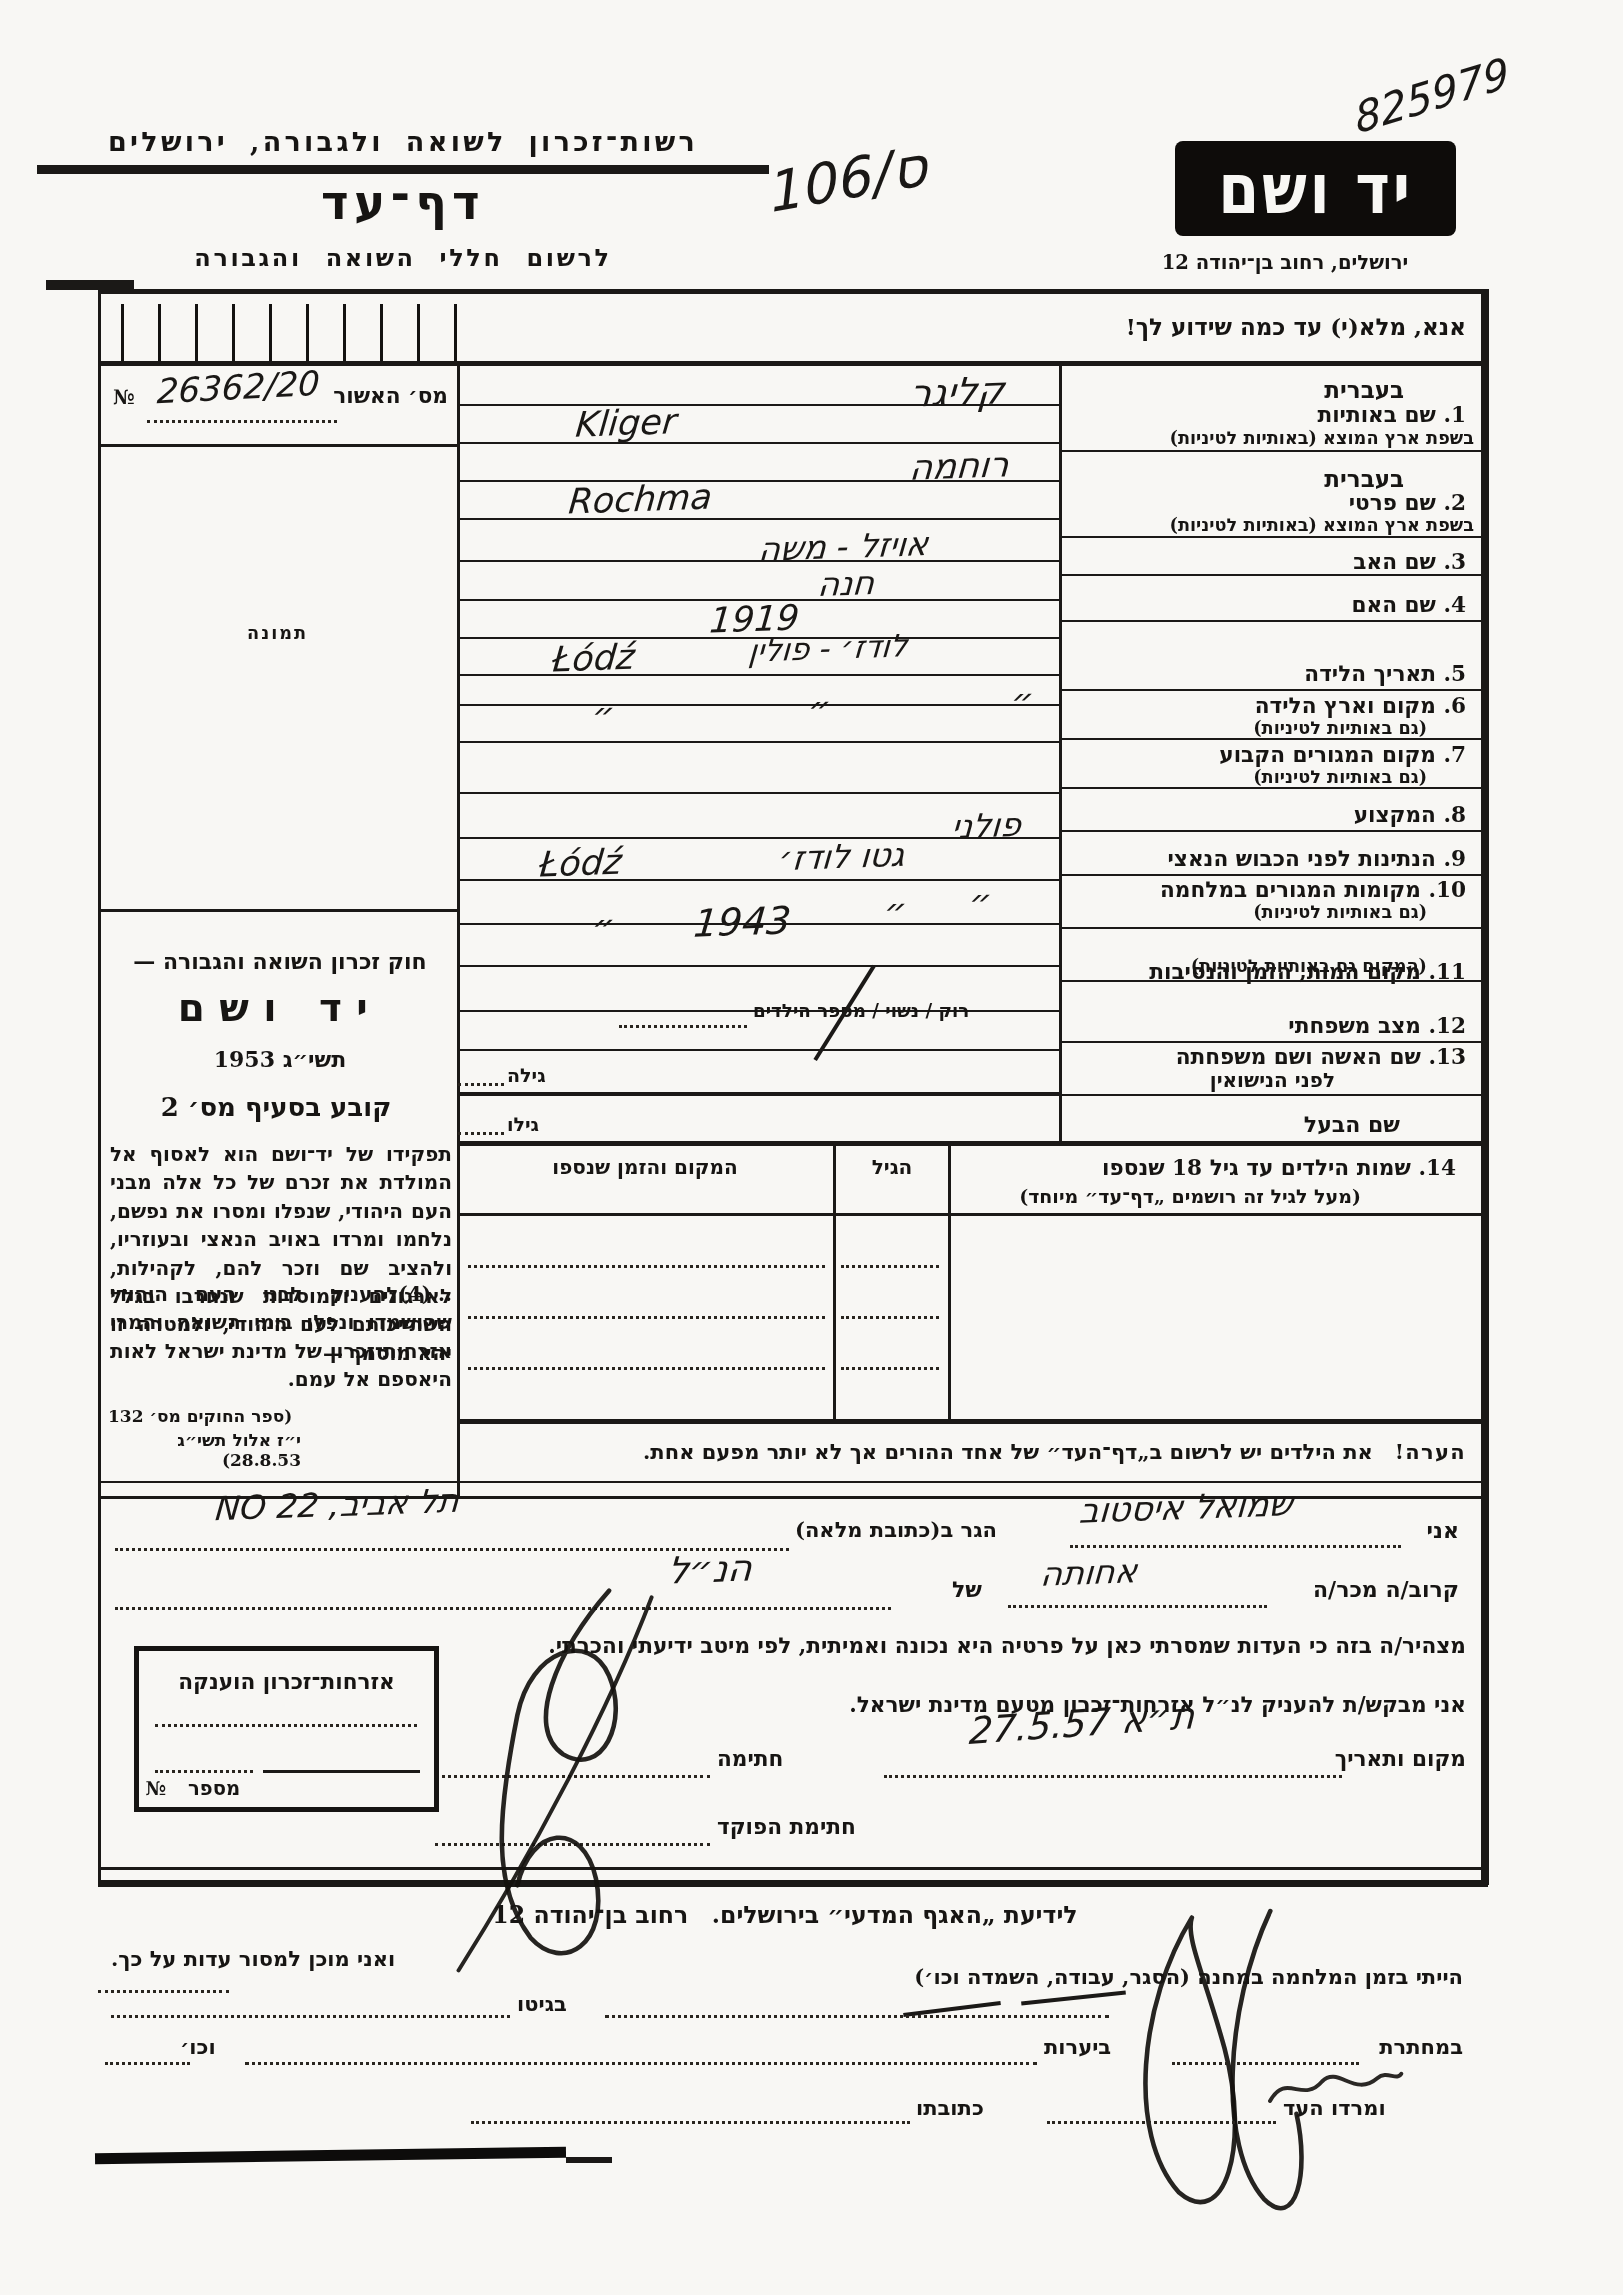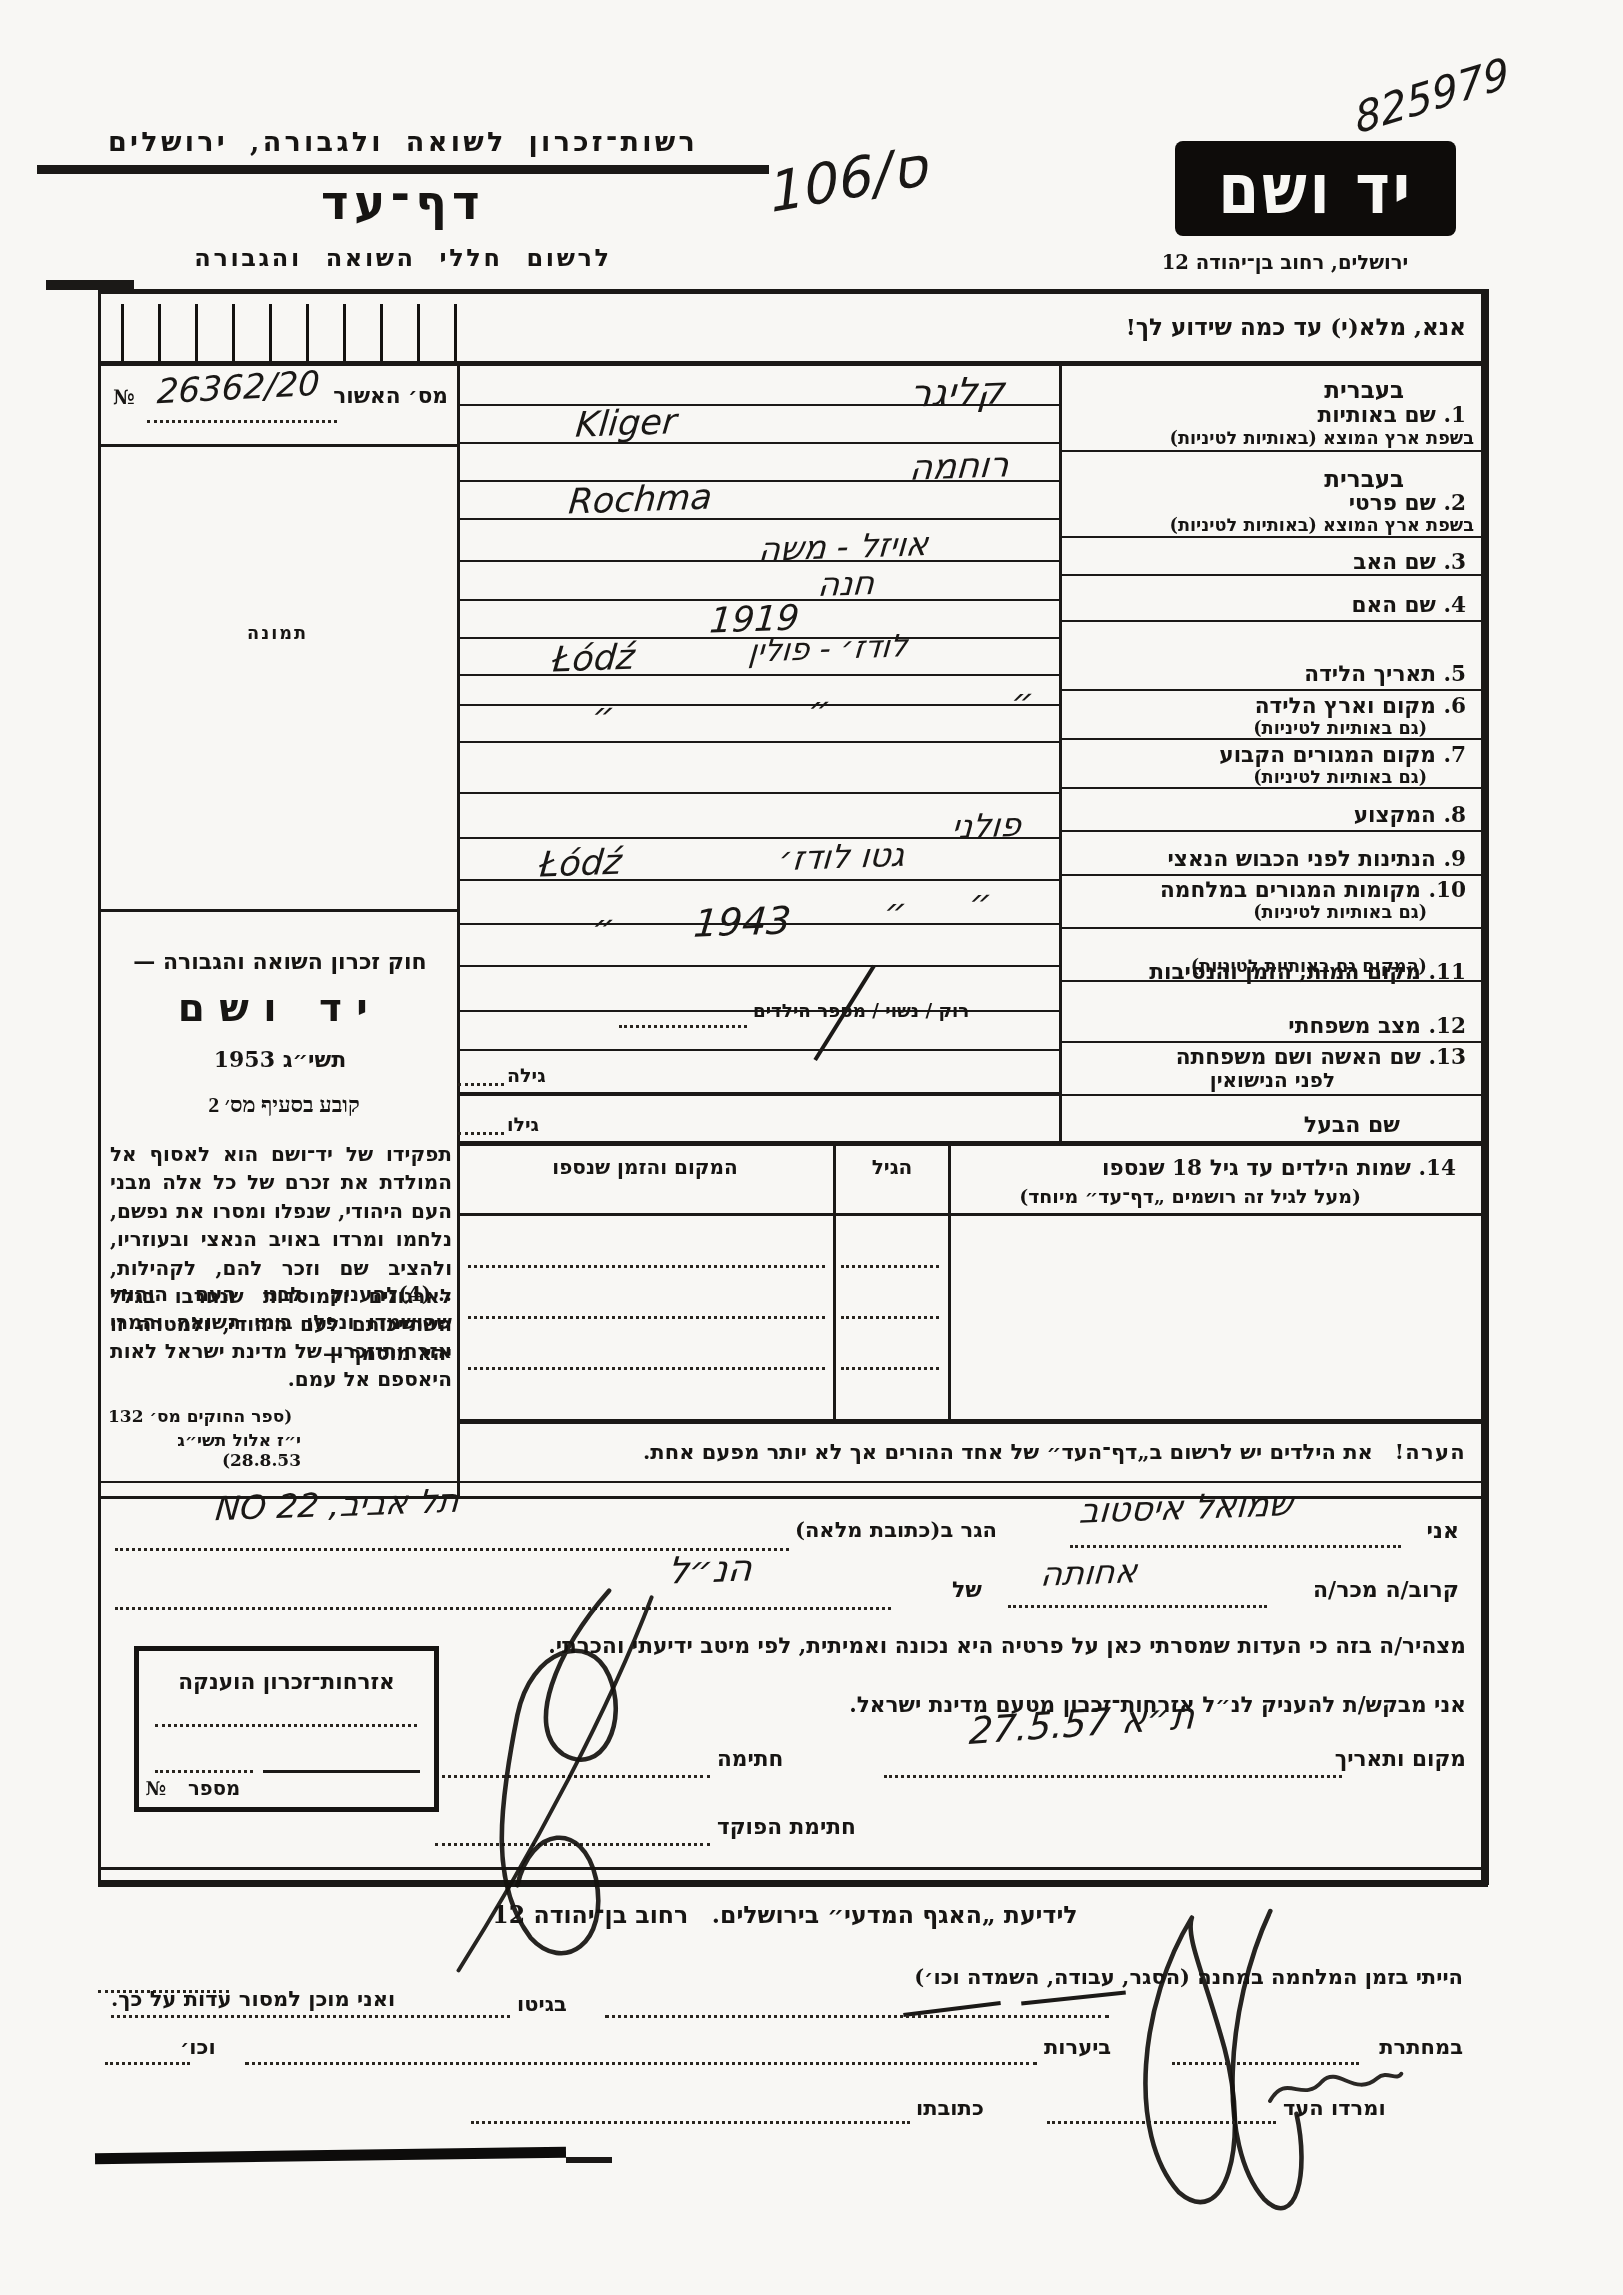--- a/index.html
+++ b/index.html
@@ -58,21 +58,21 @@
   <div class="hw" style="left:157px;top:367px;font-size:34px;transform:rotate(-3deg) skewX(-6deg);">26362/20</div>
   <div class="dot" style="left:147px;top:420px;width:190px;"></div>
   <div class="hr" style="left:98px;top:444px;width:362px;height:3.3px;"></div>
 
   <div class="p" style="left:247px;top:622px;font-size:17.7px;letter-spacing:2px;">תמונה</div>
   <div class="hr" style="left:98px;top:909px;width:362px;height:2.6px;"></div>
 
   <div class="law p" style="left:108px;top:948px;width:344px;font-size:22px;">חוק זכרון השואה והגבורה —</div>
   <div class="law" style="left:108px;top:985px;width:344px;font-size:39px;font-weight:900;font-family:'DejaVu Sans',sans-serif;letter-spacing:14.4px;">יד ושם</div>
   <div class="law p" style="left:108px;top:1046px;width:344px;font-size:22px;">תשי״ג 1953</div>
-  <div class="law p" style="left:112px;top:1092px;width:344px;font-size:22px;font-family:Liberation Serif, serif;">קובע בסעיף מס׳ 2</div>
+  <div class="law p" style="left:104px;top:1092px;width:344px;font-size:26px;">קובע בסעיף מס׳ 2</div>
   <div class="pc just" style="left:110px;top:1140px;width:342px;font-size:20px;line-height:1.42;">תפקידו של יד־ושם הוא לאסוף אל המולדת את זכרם של כל אלה מבני העם היהודי, שנפלו ומסרו את נפשם, נלחמו ומרדו באויב הנאצי ובעוזריו, ולהציב שם וזכר להם, לקהילות, לארגונים ולמוסדות שנחרבו בגלל השתייכותם לעם היהודי, ולמטרה זו יהא מוסמך —</div>
   <div class="pc just" style="left:110px;top:1280px;width:342px;font-size:20px;line-height:1.42;">...(4)להעניק לבני העם היהודי שהושמדו ונפלו בימי השואה והמרי אזרחות־זכרון של מדינת ישראל לאות היאספם אל עמם.</div>
   <div class="pc" style="left:108px;top:1406px;width:193px;font-size:17px;font-weight:700;text-align:left;">(ספר החוקים מס׳ 132</div>
   <div class="pc" style="left:108px;top:1430px;width:193px;font-size:17px;font-weight:700;text-align:right;">י״ז אלול תשי״ג 28.8.53)</div>
 
   <div class="p" style="right:219px;top:376px;font-size:23px;">בעברית</div>
   <div class="p" style="right:157px;top:402px;font-size:21.6px;">
     <span>1.</span> <span>שם באותיות</span></div>
   <div class="p" style="right:149px;top:427px;font-size:17.7px;">בשפת ארץ המוצא (באותיות לטיניות)</div>
   <div class="hr" style="left:1062px;top:450px;width:425px;height:2px;"></div>
@@ -264,21 +264,21 @@
   <div class="p" style="left:517px;top:1991px;font-size:21px;">בגיטו</div>
   <div class="dot" style="left:111px;top:2015px;width:399px;"></div>
 
   <div class="p" style="right:160px;top:2034px;font-size:21px;">במחתרת</div>
   <div class="dot" style="left:1172px;top:2062px;width:187px;"></div>
   <div class="p" style="left:1044px;top:2034px;font-size:21px;">ביערות</div>
   <div class="dot" style="left:245px;top:2062px;width:792px;"></div>
   <div class="p" style="left:180px;top:2034px;font-size:21px;">וכו׳</div>
   <div class="dot" style="left:105px;top:2062px;width:85px;"></div>
 
-  <div class="p" style="left:111px;top:1986px;font-size:21px;">ואני מוכן למסור עדות על כך.</div>
+  <div class="p" style="left:111px;top:1946px;font-size:21px;">ואני מוכן למסור עדות על כך.</div>
 
   <div class="p" style="left:1283px;top:2095px;font-size:21px;">ומרדו העד</div>
   <div class="dot" style="left:1047px;top:2121px;width:229px;"></div>
   <div class="p" style="left:916px;top:2095px;font-size:21px;">כתובתו</div>
   <div class="dot" style="left:471px;top:2121px;width:439px;"></div>
 
   <div class="stroke" style="left:95px;top:2150px;width:471px;height:10.5px;transform:rotate(-0.8deg);background:#0d0c0b;"></div>
   <div class="stroke" style="left:566px;top:2157px;width:46px;height:5.9px;background:#1a1816;"></div>
 
 </div>

